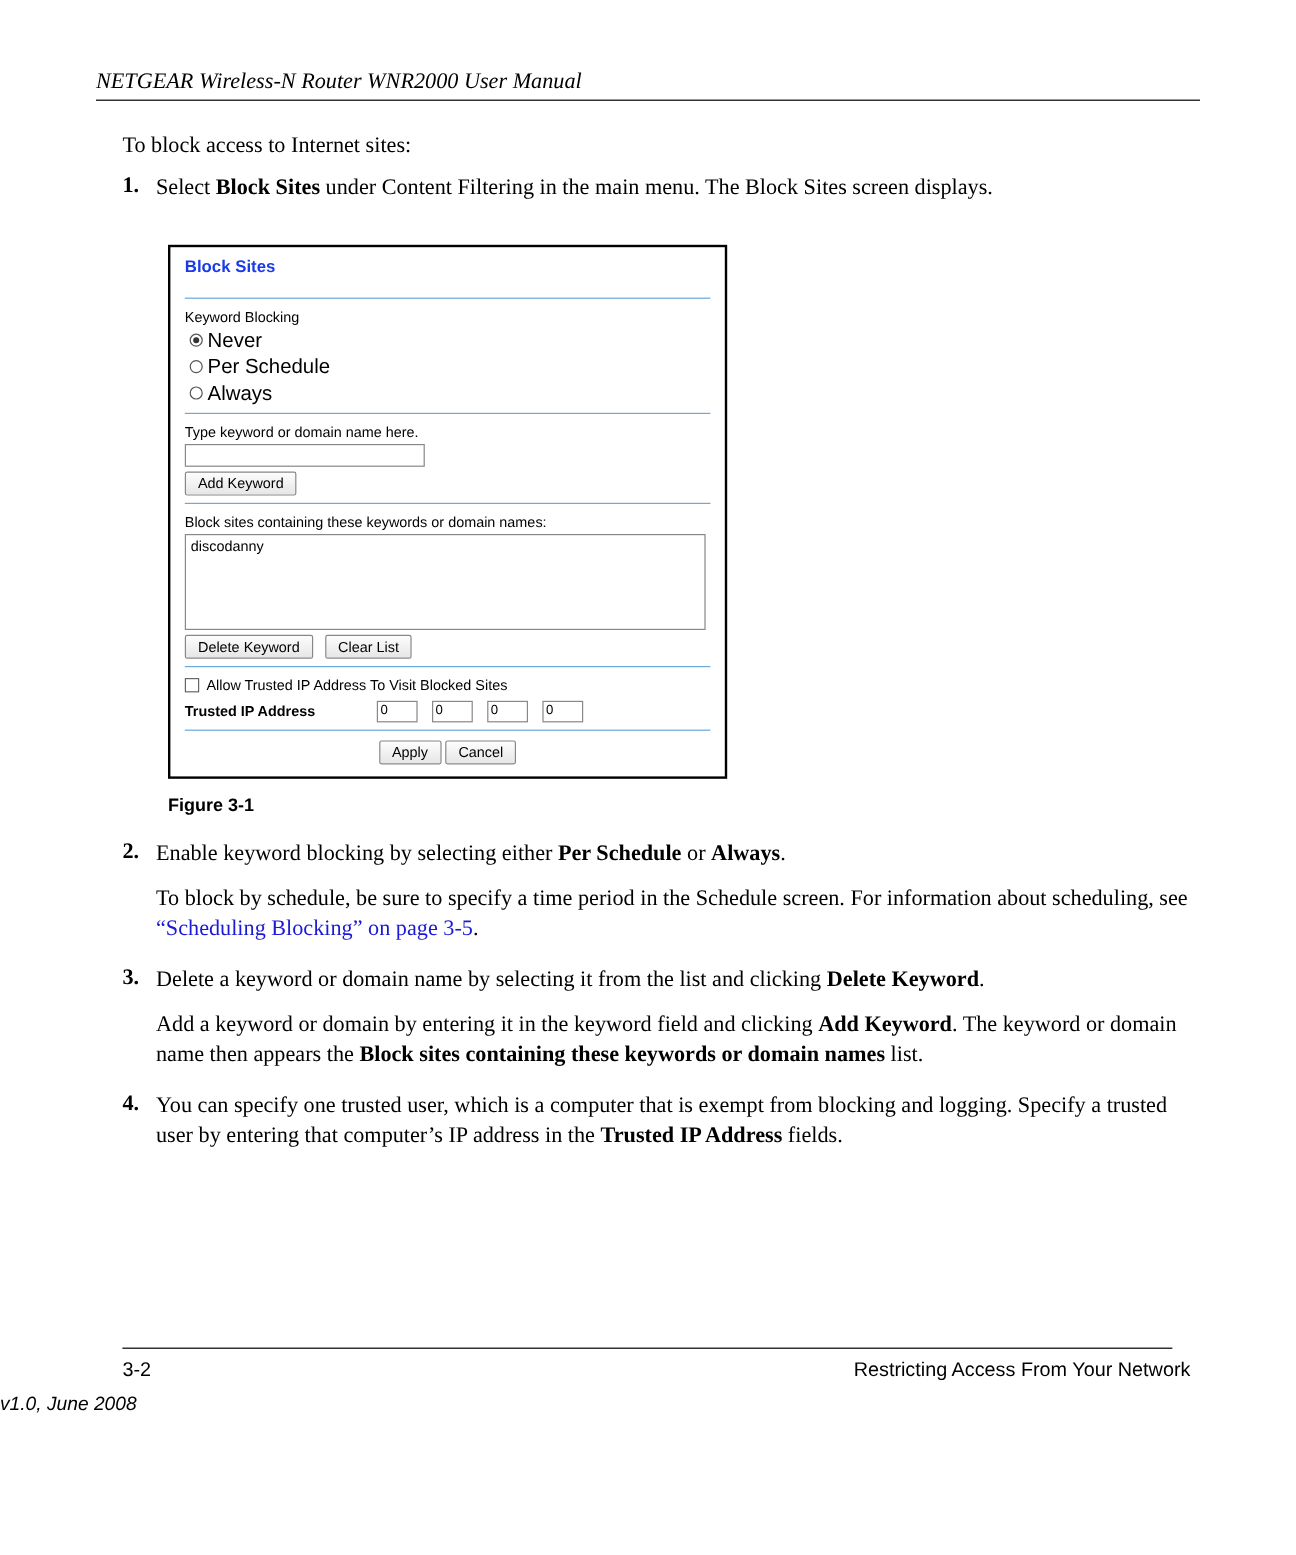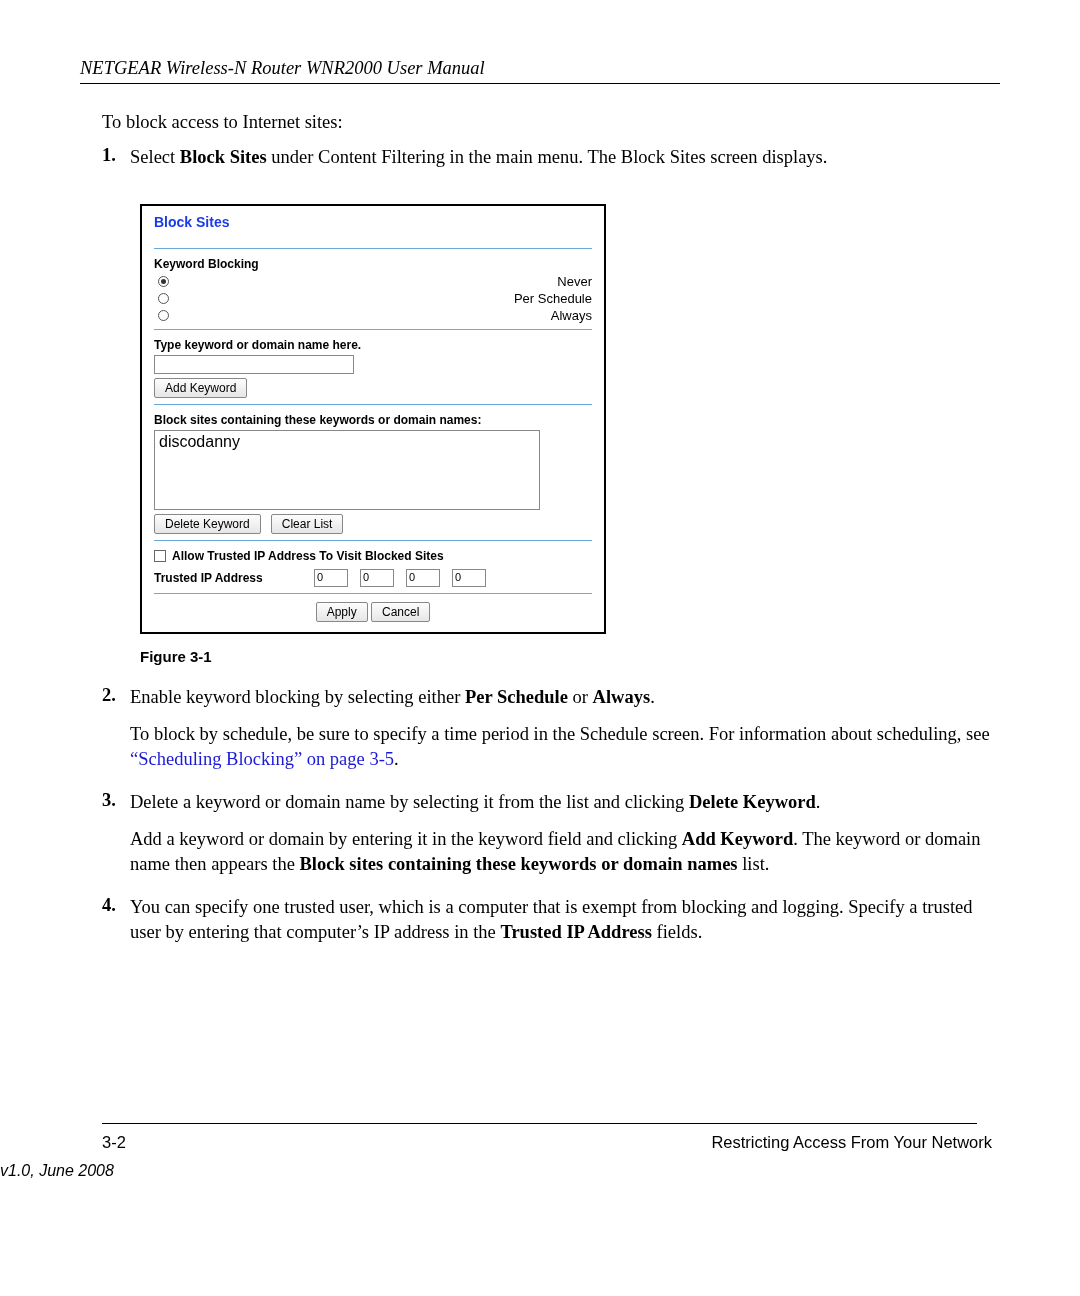--- a/index.html
+++ b/index.html
@@ -64,31 +64,30 @@
     font-weight: bold;
     font-size: 14px;
     margin-bottom: 18px;
   }
   .shot-hr {
     border: none;
     border-top: 1.5px solid #6aa9d9;
     margin: 6px 0 8px 0;
   }
   .shot-section-label {
-    font-weight: bold;
+    font-weight: normal;
     font-size: 12px;
     margin-bottom: 3px;
   }
   .radio-row {
     display: flex;
     align-items: center;
     gap: 4px;
     margin: 2px 0 2px 4px;
-    font-size: 13px;
-    justify-content: space-between;
+    font-size: 17px;
   }
   .radio-outer {
     width: 11px; height: 11px; border-radius: 50%;
     border: 1px solid #555; display: inline-flex;
     align-items: center; justify-content: center;
     background: #fff;
   }
   .radio-inner {
     width: 5px; height: 5px; border-radius: 50%;
     background: #333;
@@ -101,25 +100,25 @@
   .btn {
     font-family: Arial, Helvetica, sans-serif;
     font-size: 12px;
     padding: 2px 10px;
     background: linear-gradient(#fdfdfd,#e6e6e6);
     border: 1px solid #888;
     border-radius: 2px;
     display: inline-block;
   }
   .listbox {
-    width: 386px; height: 80px;
+    width: 434px; height: 80px;
     border: 1px solid #888;
     background: #fff;
     padding: 2px 4px;
-    font-size: 16px;
+    font-size: 12px;
     margin-bottom: 4px;
   }
   .btn-row { display: flex; gap: 10px; align-items: center; }
   .cb {
     width: 12px; height: 12px;
     border: 1px solid #666; background: #fff;
     display: inline-block;
   }
   .trusted-row {
     display: flex; align-items: center; gap: 10px;

